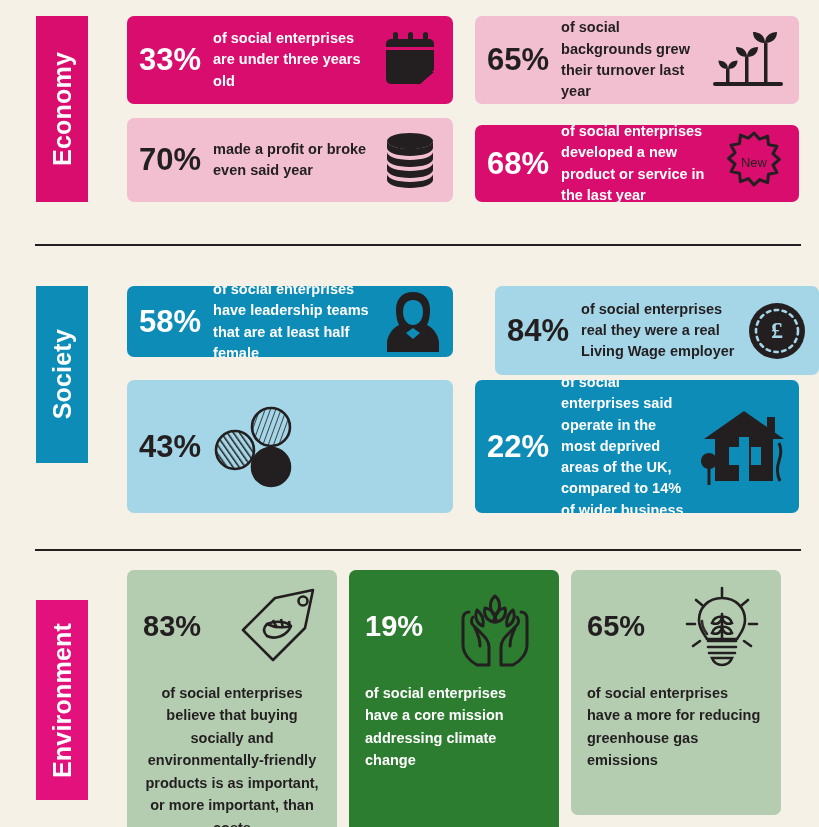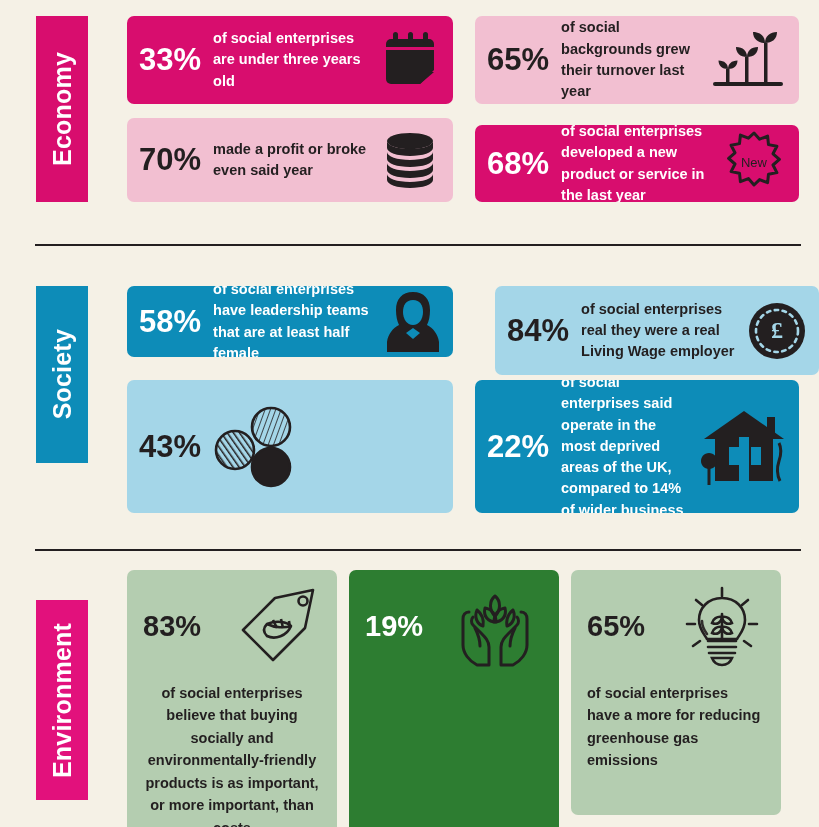--- a/index.html
+++ b/index.html
@@ -270,20 +270,21 @@
             <path d="M58 24c-7 1-11 7-11 14 8 0 13-6 11-14z"></path>
             <path d="M30 26c5 4 7 10 6 16-6-2-9-9-6-16z"></path>
             <path d="M66 26c-5 4-7 10-6 16 6-2 9-9 6-16z"></path>
             <path d="M22 28c-4 0-6 3-6 7v26c0 8 6 16 14 20h12V63c0-6-4-10-8-14l-8-8c-2-2-2-6 0-8"></path>
             <path d="M74 28c4 0 6 3 6 7v26c0 8-6 16-14 20H54V63c0-6 4-10 8-14l8-8c2-2 2-6 0-8"></path>
             <path d="M28 44c3 6 5 12 5 18M68 44c-3 6-5 12-5 18"></path>
           </g>
         </svg>
       </div>
     </div>
+    <div class="desc">of social enterprises have a core mission addressing climate change</div>
   </div>
 
   <div class="card col-card t-ltgreen c-65b">
     <div class="top">
       <div class="pct">65%</div>
       <div class="ico">
         <svg width="86" height="84" viewBox="0 0 86 84">
           <g fill="none" stroke="#231f20" stroke-width="2.6" stroke-linecap="round">
             <path d="M43 4v8M17 16l6 5M69 16l-6 5M8 40h8M78 40h-8M14 62l7-5M72 62l-7-5"></path>
             <path d="M43 14c14 0 23 10 23 22 0 9-5 14-8 19H28c-3-5-8-10-8-19 0-12 9-22 23-22z"></path>

